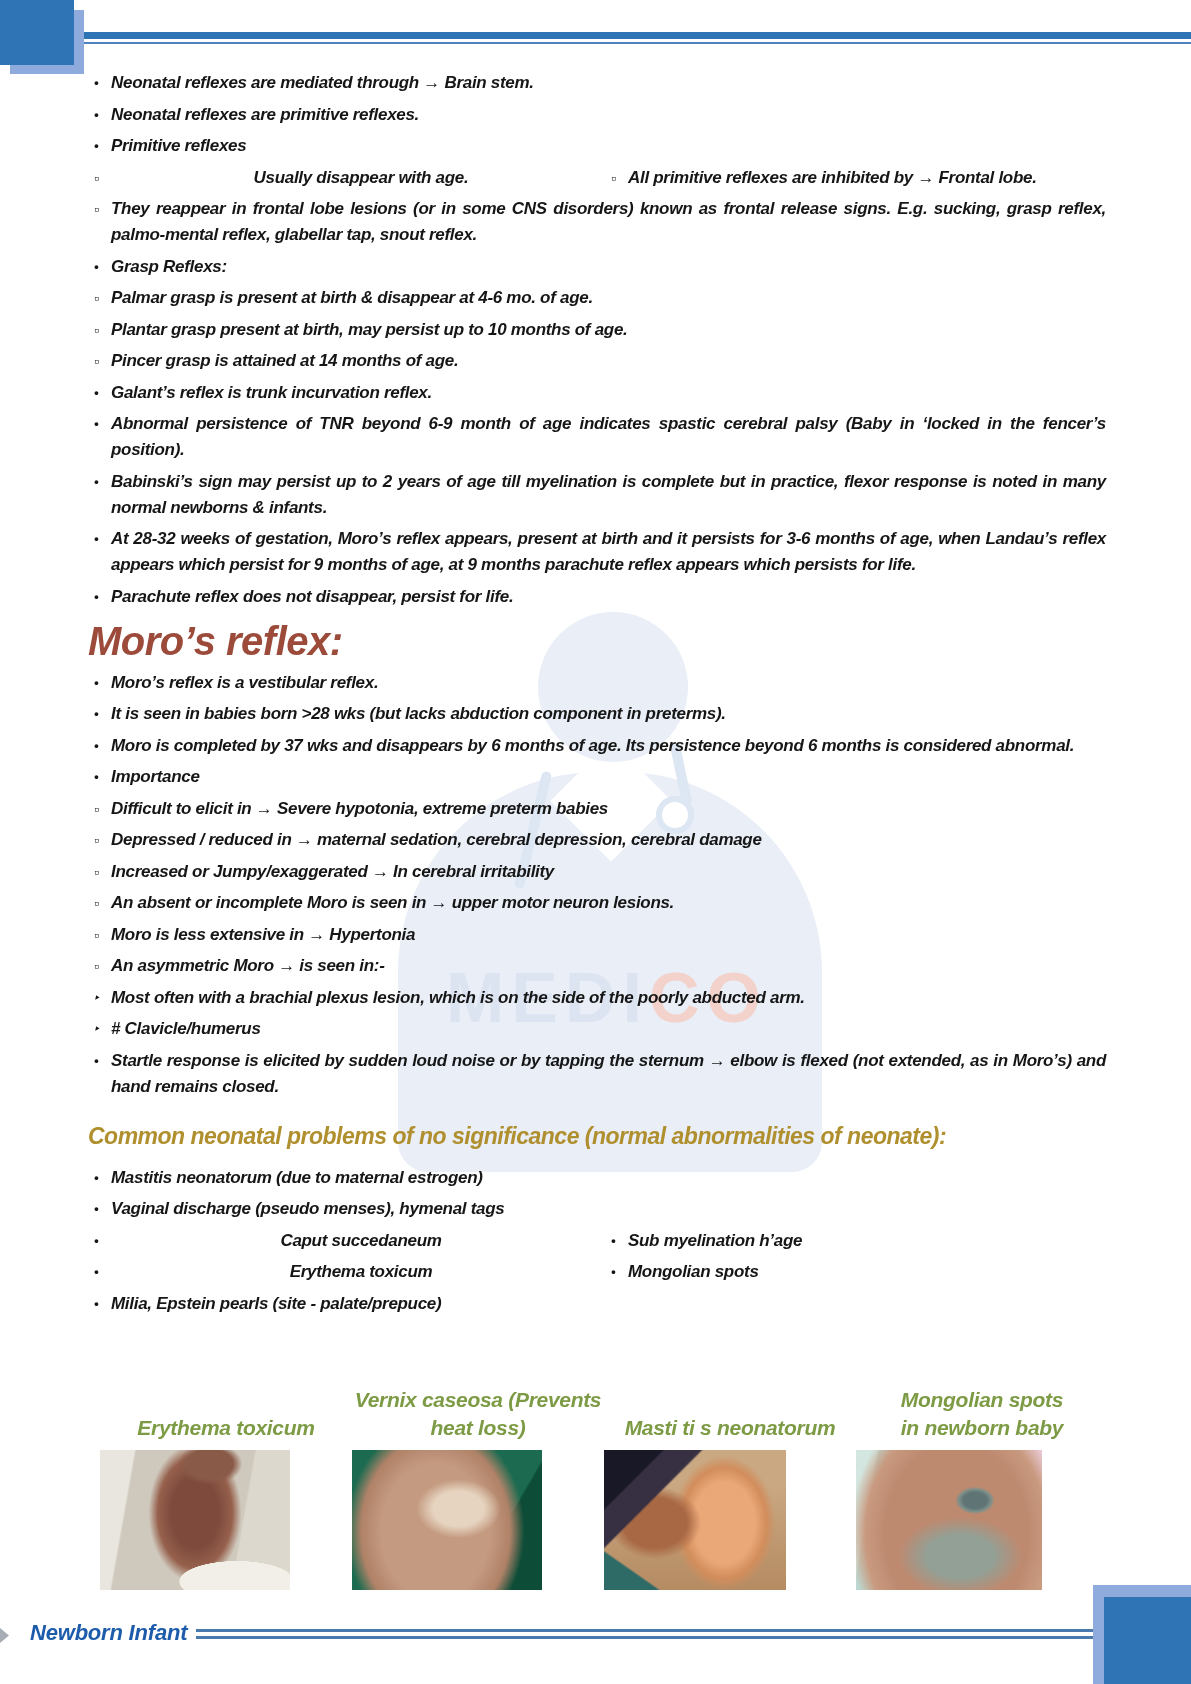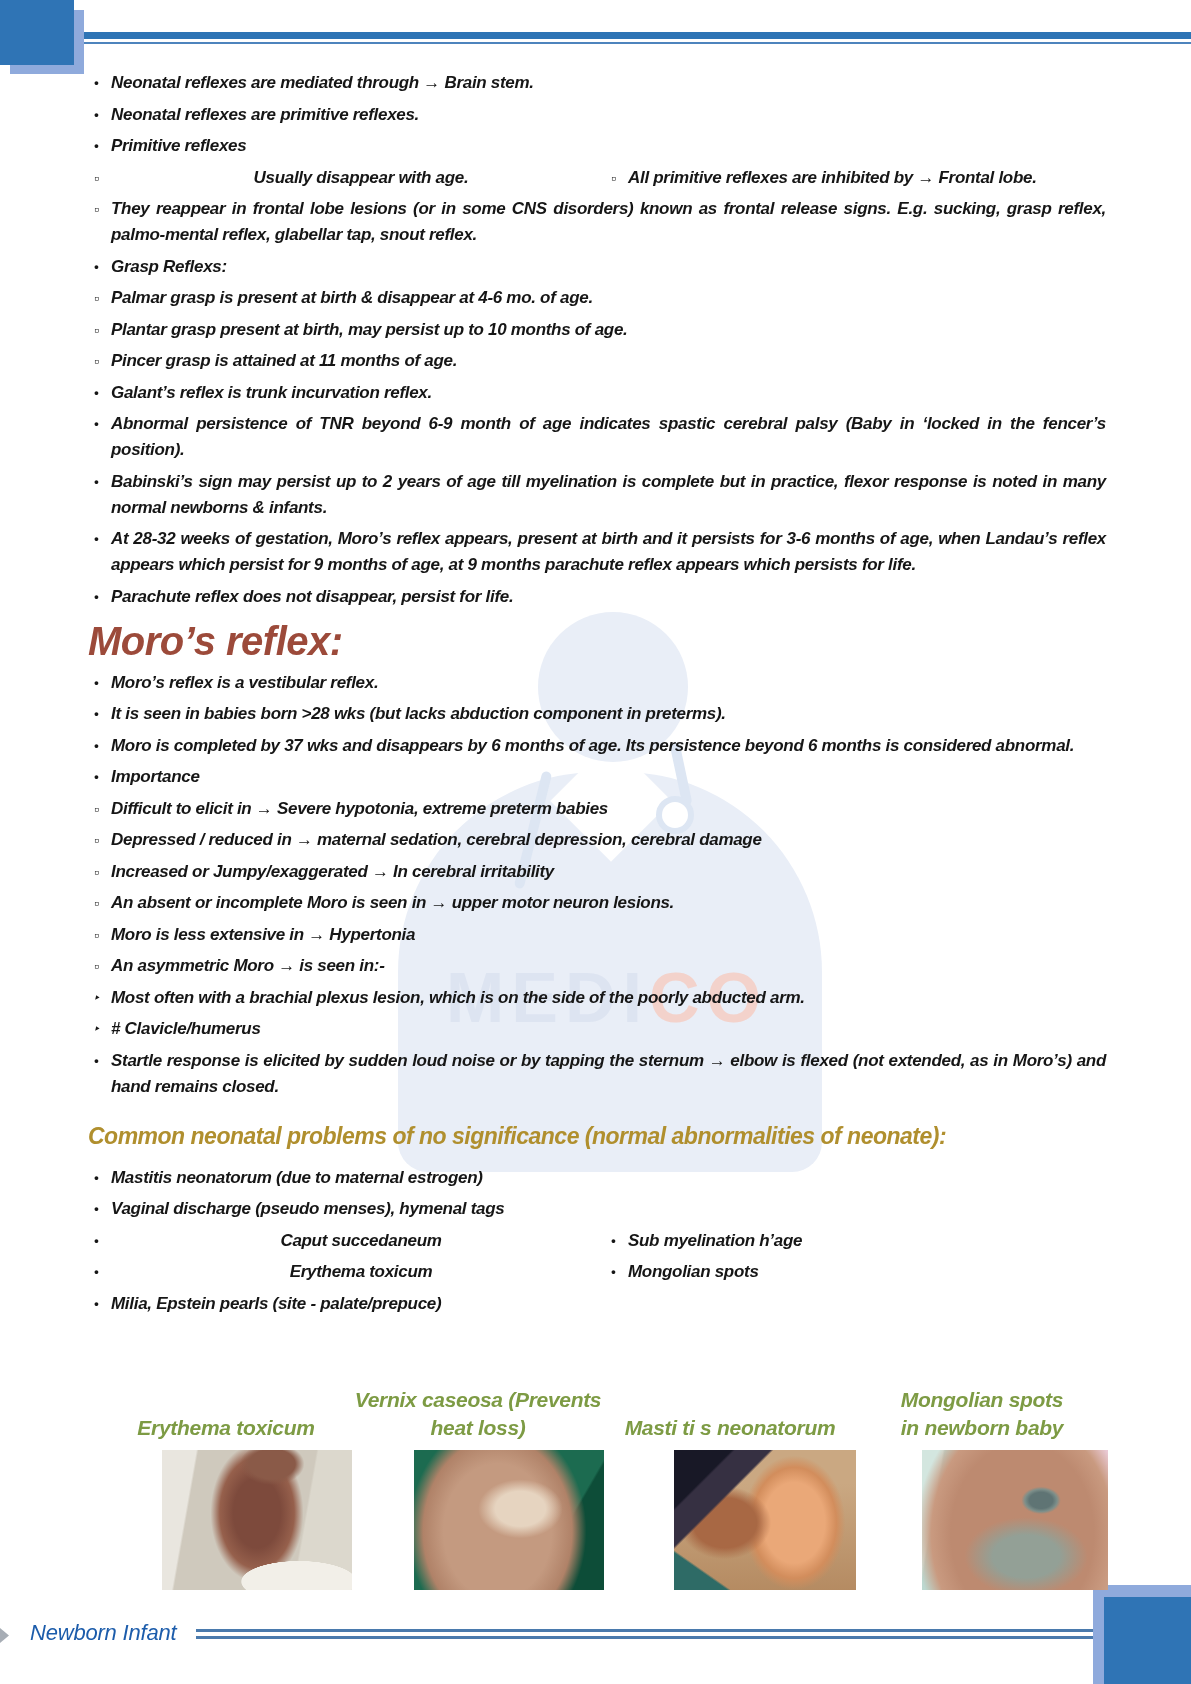--- a/index.html
+++ b/index.html
@@ -39,21 +39,21 @@
   li.twocol{display:flex;}
   li.twocol .col{display:flex;}
   li.twocol .col:first-child{width:517px;flex:0 0 517px;}
   li.twocol .col .btext{text-align:center;}
   h2{margin:0;white-space:nowrap;}
   .h-moro{color:#9c4a3a;font-size:40px;line-height:36px;margin:13px 0 11px 0;letter-spacing:-0.5px;}
   .h-common{color:#b08f2e;font-size:23px;line-height:34px;margin:19px 0 12px 0;letter-spacing:-0.5px;}
   
   .figures{position:absolute;left:100px;top:1382px;width:1000px;height:208px;z-index:2;
     display:flex;justify-content:space-between;align-items:flex-end;}
-  .figure{display:flex;flex-direction:column;justify-content:flex-end;align-items:flex-end;height:208px;}
+  .figure{display:flex;flex-direction:column;justify-content:flex-end;align-items:flex-start;height:208px;}
   .figure .caption{
     width:252px;margin-bottom:8px;text-align:center;color:#7d9b44;
     font-weight:bold;font-style:italic;font-size:21px;line-height:28px;white-space:pre-line;letter-spacing:-0.3px;}
   .photo{height:140px;}
   .photo-erythema{width:190px;background:
     radial-gradient(95px 34px at 72% 94%, #f2efe8 0 60%, rgba(0,0,0,0) 61%),
     radial-gradient(14px 10px at 58% 86%, #4a6da0 0 60%, rgba(0,0,0,0) 61%),
     radial-gradient(46px 30px at 58% 10%, #8a5a48 0 50%, rgba(0,0,0,0) 70%),
     radial-gradient(62px 92px at 50% 45%, #7d4a3c 0 38%, #96604c 60%, rgba(0,0,0,0) 75%),
     linear-gradient(100deg,#e9e6df 0 16%,#cfc9bd 17% 72%,#dcd8cd 73%);}
@@ -70,21 +70,21 @@
     linear-gradient(180deg,#caa882 0 24%,#b58b62 100%);}
   .photo-mongolian{width:186px;background:
     radial-gradient(26px 18px at 64% 36%, #5f7474 0 45%, #7d8f8a 62%, rgba(0,0,0,0) 76%),
     radial-gradient(88px 56px at 56% 76%, #93a096 0 38%, rgba(0,0,0,0) 70%),
     radial-gradient(130px 165px at 54% 60%, #bd8a70 0 55%, #c99a80 70%, rgba(0,0,0,0) 82%),
     linear-gradient(100deg,#d3e6df 0 10%,#bcd8d0 11% 20%,rgba(0,0,0,0) 21%),
     linear-gradient(260deg,#e9c9d4 0 9%,rgba(0,0,0,0) 10%),
     linear-gradient(180deg,#d8e8e2 0 12%,#caa98e 13% 100%);}
   
   .footer-title{position:absolute;left:30px;top:1620px;z-index:2;
-    color:#1c5cab;font-weight:normal;font-style:italic;font-size:22px;letter-spacing:-0.2px;}
+    color:#1c5cab;font-weight:bold;font-style:italic;font-size:22px;letter-spacing:-0.2px;}
   .footer-edge-mark{position:absolute;left:0;top:1628px;width:9px;height:15px;background:#a7adb5;
     clip-path:polygon(0 0,100% 50%,0 100%);}
   .footer-rule{position:absolute;left:196px;top:1629px;width:897px;height:10px;z-index:1;
     background:linear-gradient(180deg,#4a7aad 0 3px,rgba(0,0,0,0) 3px 7px,#4a7aad 7px 10px);}
   
   .corner-br-light{position:absolute;left:1093px;top:1585px;width:98px;height:99px;background:#8faadc;}
   .corner-br-dark{position:absolute;left:1104px;top:1597px;width:87px;height:87px;background:#2f74b5;}
 </style>
 </head>
 <body>
@@ -148,21 +148,21 @@
     <span class="btext">Palmar grasp is present at birth &amp; disappear at 4-6 mo. of age.</span>
   </li>
 
   <li class="bullet">
     <span class="marker m-sq">▫</span>
     <span class="btext">Plantar grasp present at birth, may persist up to 10 months of age.</span>
   </li>
 
   <li class="bullet">
     <span class="marker m-sq">▫</span>
-    <span class="btext">Pincer grasp is attained at 11 months of age.</span>
+    <span class="btext">Pincer grasp is attained at 14 months of age.</span>
   </li>
 
   <li class="bullet">
     <span class="marker m-dot">•</span>
     <span class="btext">Galant’s reflex is trunk incurvation reflex.</span>
   </li>
 
   <li class="bullet">
     <span class="marker m-dot">•</span>
     <span class="btext">Abnormal persistence of TNR beyond 6-9 month of age indicates spastic cerebral palsy (Baby in ‘locked in the fencer’s position).</span>

